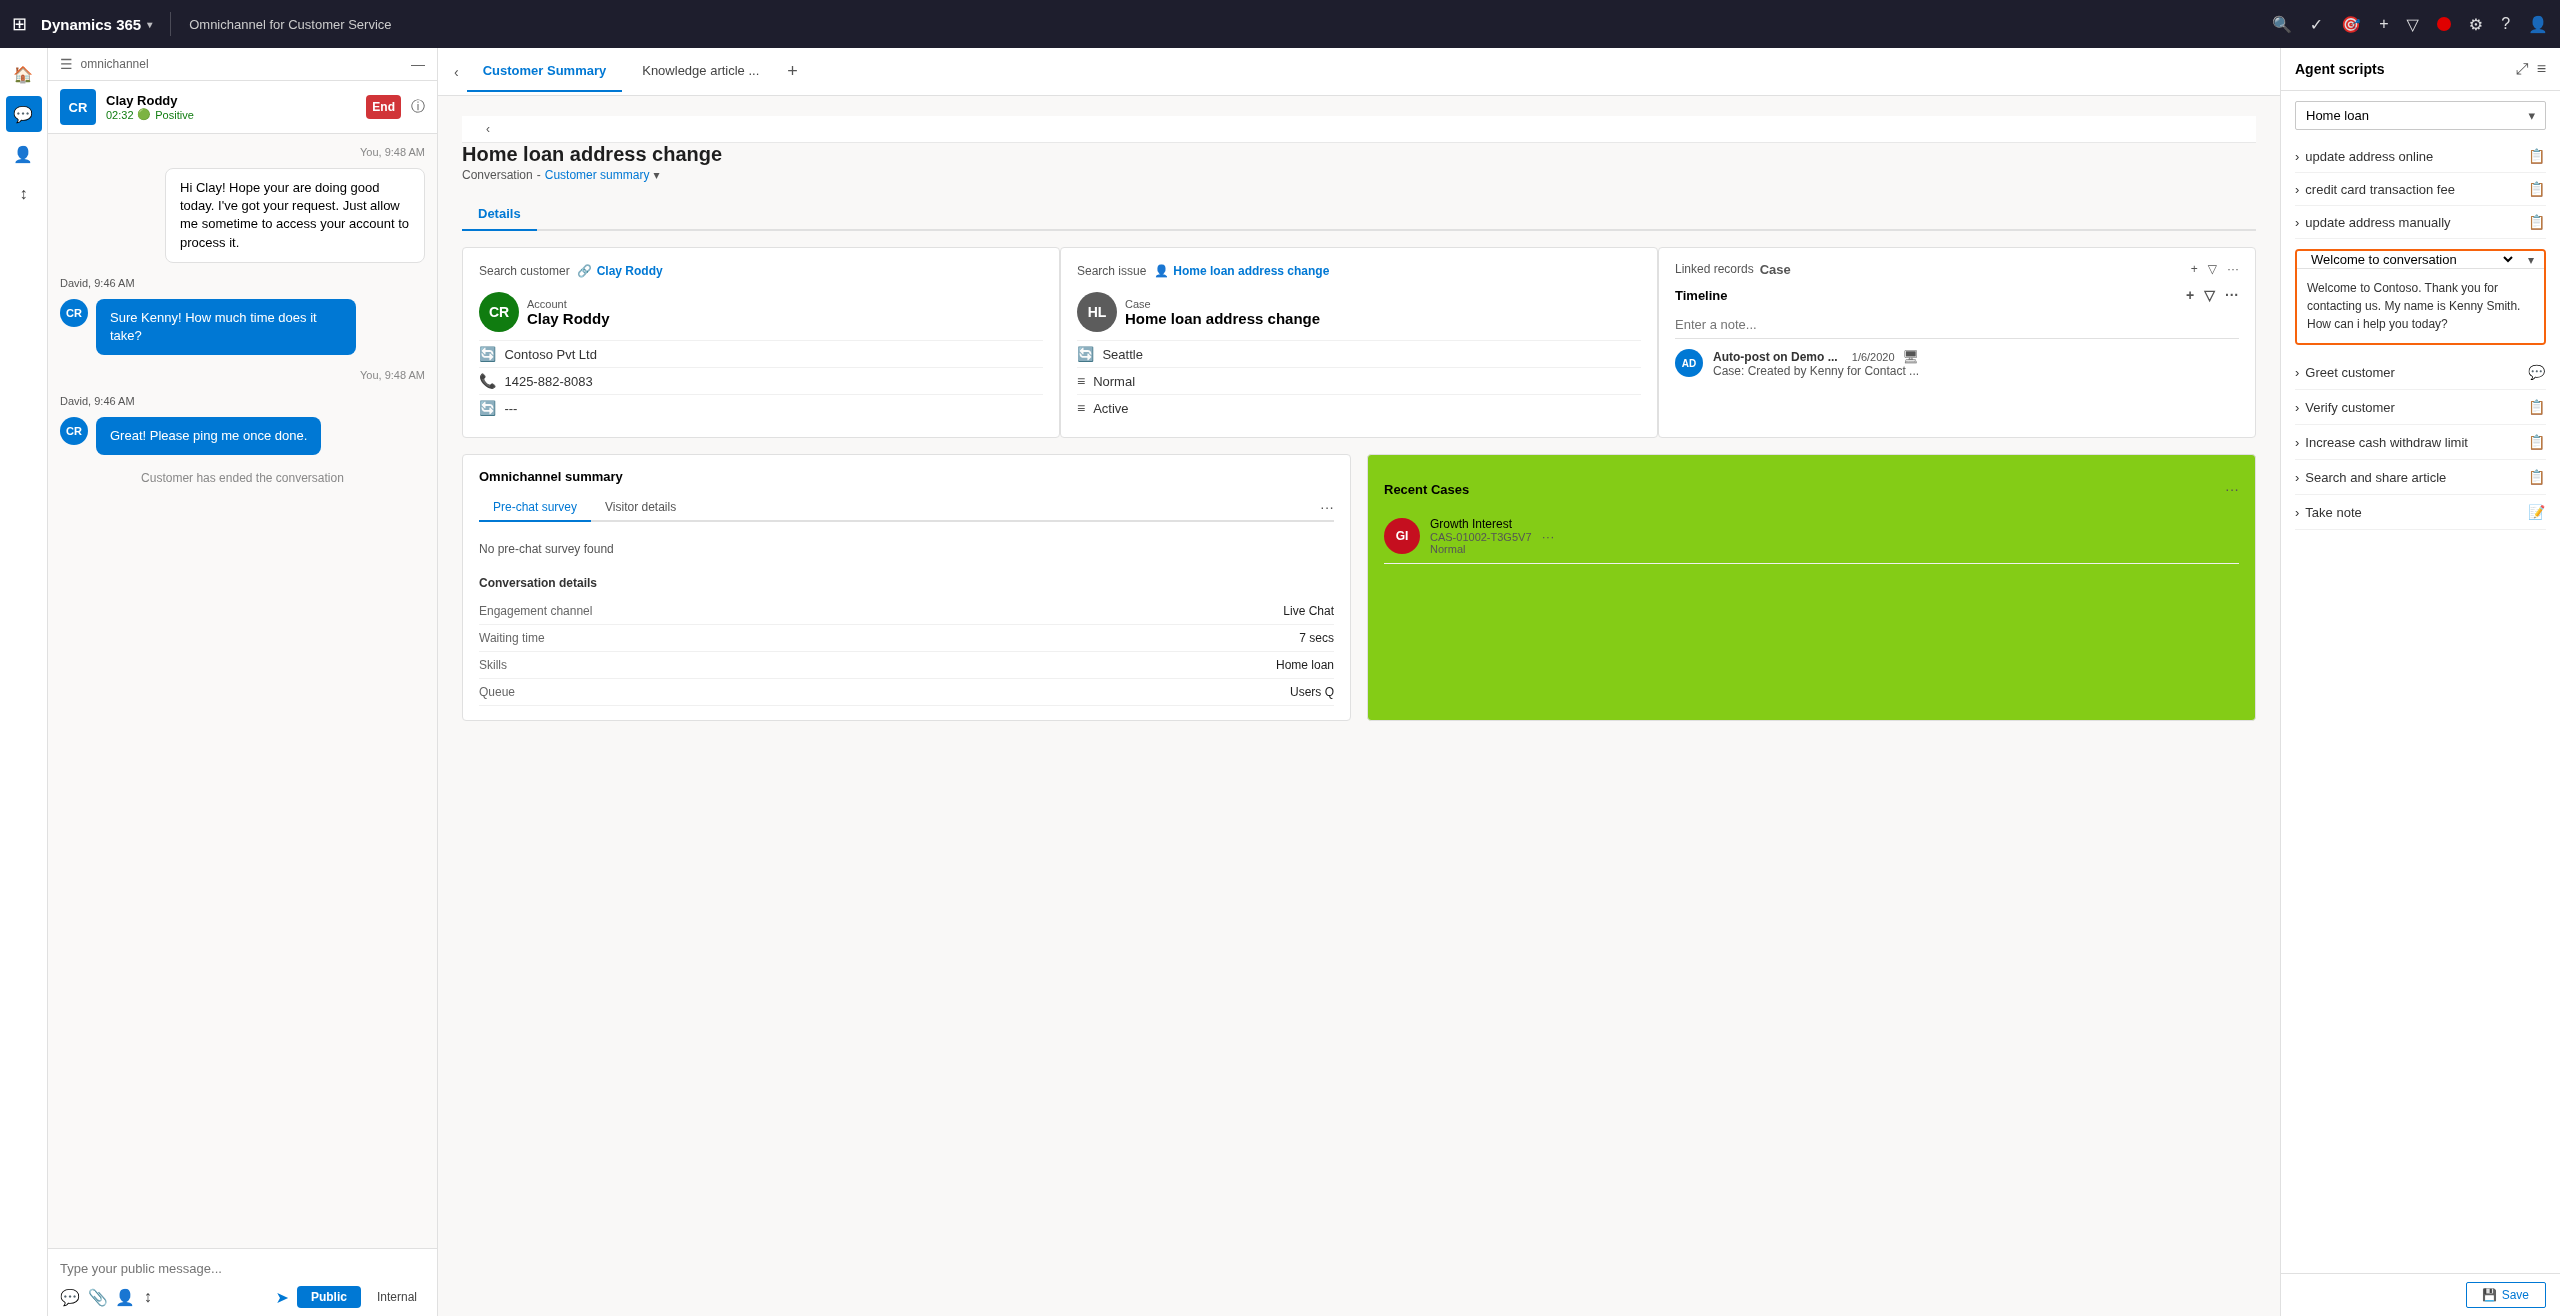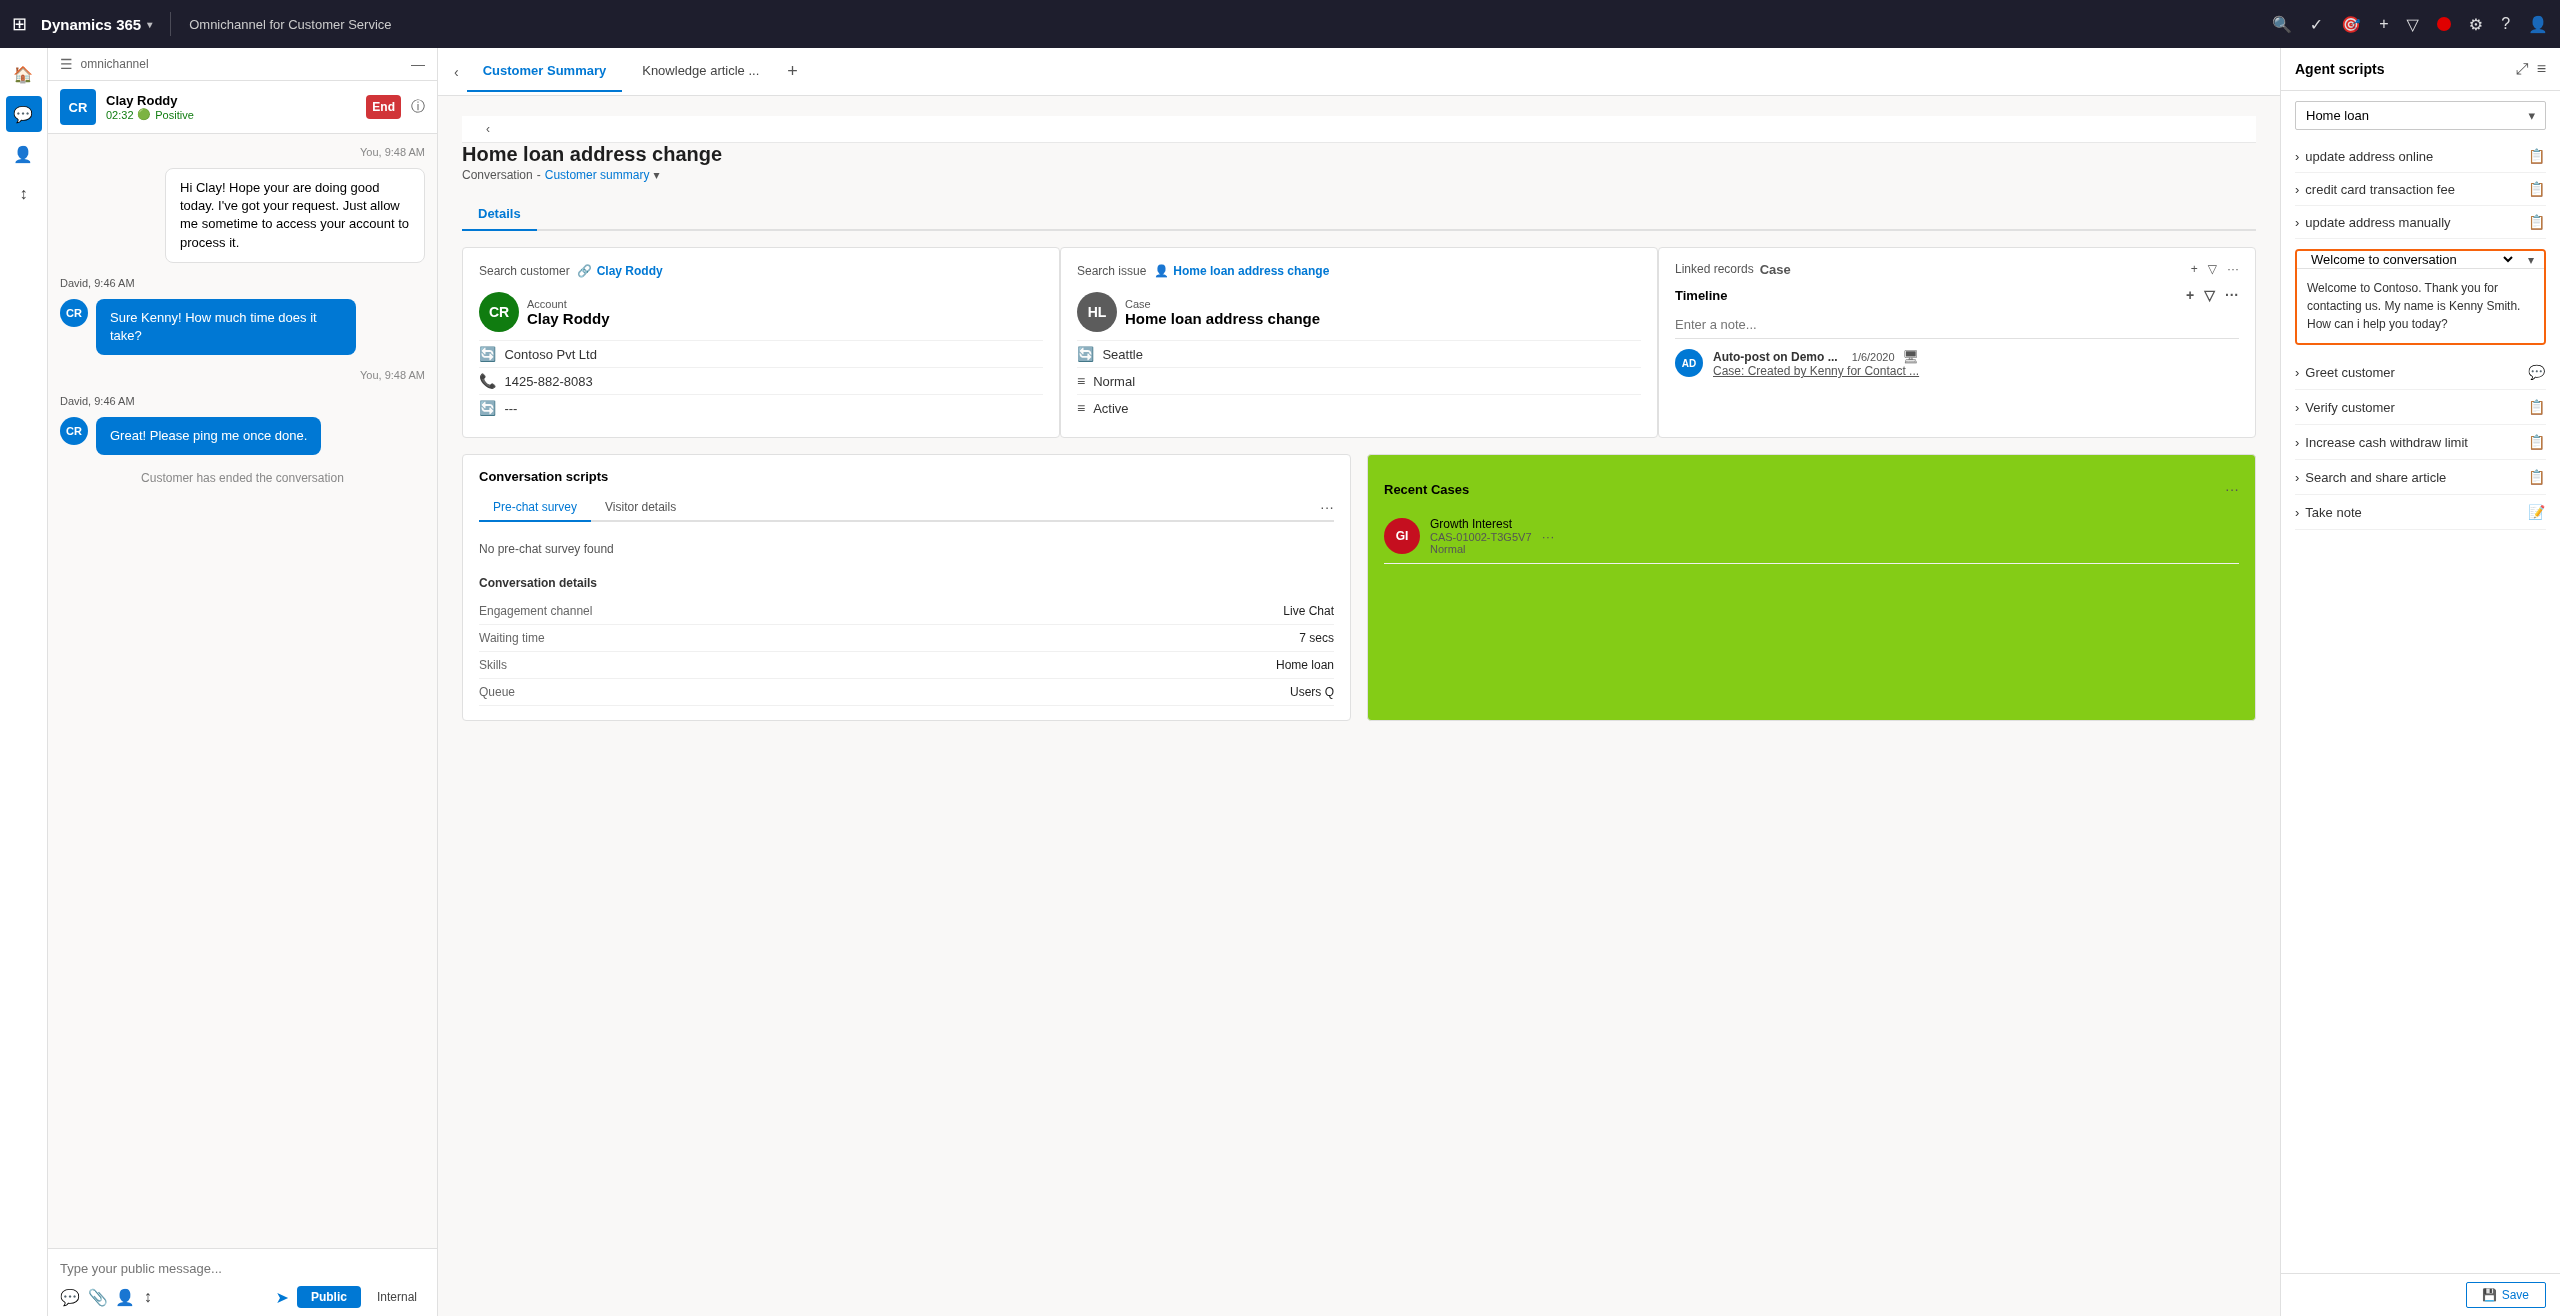--- a/index.html
+++ b/index.html
@@ -262,21 +262,21 @@
     .timeline-header { display: flex; align-items: center; gap: 6px; font-size: 13px; font-weight: 600; margin-bottom: 8px; }
     .timeline-header .icons { margin-left: auto; display: flex; gap: 10px; color: #555; font-size: 14px; }
     .timeline-input {
       border: none; border-bottom: 1px solid #e0e0e0;
       padding: 6px 0; font-size: 13px; color: #aaa;
       width: 100%; outline: none; background: transparent;
     }
     .timeline-entry { display: flex; gap: 10px; margin-top: 10px; font-size: 12px; color: #333; }
     .timeline-avatar { width: 28px; height: 28px; border-radius: 50%; background: #0078d4; color: #fff; display: flex; align-items: center; justify-content: center; font-size: 10px; font-weight: 600; flex-shrink: 0; }
     .timeline-content .bold { font-weight: 600; }
-    .timeline-content .sub { color: #555; text-decoration: underline; }
+    .timeline-content .sub { color: #555; }
 
     
     .bottom-cards-row { display: flex; gap: 16px; }
     .conv-summary-card { flex: 1; background: #fff; border: 1px solid #e0e0e0; border-radius: 4px; padding: 14px 16px; }
     .cs-tabs { display: flex; align-items: center; gap: 0; border-bottom: 2px solid #e0e0e0; margin-bottom: 12px; }
     .cs-tab { padding: 6px 14px; font-size: 12px; cursor: pointer; color: #555; border-bottom: 2px solid transparent; margin-bottom: -2px; }
     .cs-tab.active { color: #0078d4; border-bottom-color: #0078d4; }
     .cs-tab-more { margin-left: auto; font-size: 14px; color: #555; cursor: pointer; }
 
     .no-data-text { font-size: 12px; color: #555; padding: 8px 0; }
@@ -599,21 +599,21 @@
               </div>
             </div>
           </div>
         </div>
 
       </div>
 
       <div class="bottom-cards-row">
 
         <div class="conv-summary-card">
-          <div style="font-size:13px;font-weight:600;margin-bottom:10px;">Conversation scripts</div>
+          <div style="font-size:13px;font-weight:600;margin-bottom:10px;">Omnichannel summary</div>
           <div class="cs-tabs">
             <div class="cs-tab active">Pre-chat survey</div>
             <div class="cs-tab">Visitor details</div>
             <span class="cs-tab-more">···</span>
           </div>
           <div class="no-data-text">No pre-chat survey found</div>
           <div class="conv-detail-section">
             <div class="conv-detail-title">Conversation details</div>
             <div class="conv-detail-row">
               <span class="field-label">Engagement channel</span>

